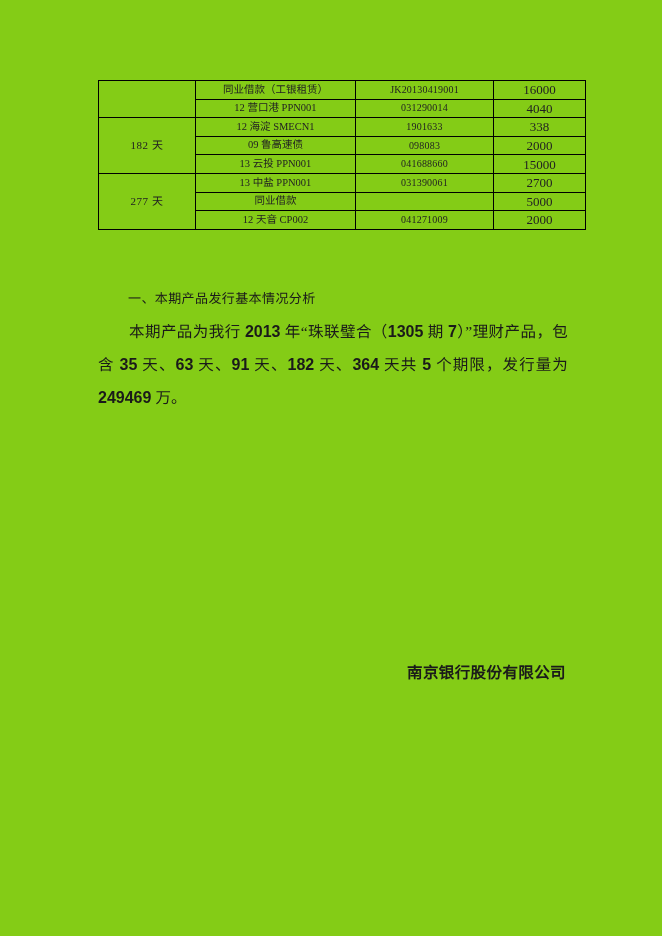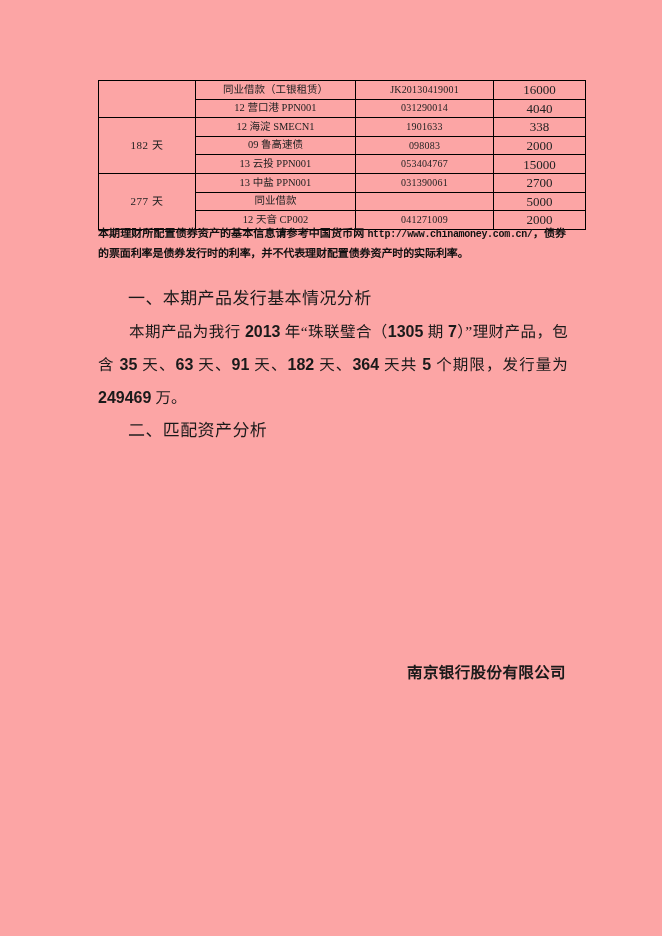--- a/index.html
+++ b/index.html
@@ -17,21 +17,21 @@
     color: #1a1a1a;
     -webkit-font-smoothing: antialiased;
   }
 
   .page {
     position: absolute;
     left: 0;
     top: 0;
     width: 662px;
     height: 936px;
-    background: #fca5a5;
+    background: #84cc16;
   }
 
   
   .asset-table {
     position: absolute;
     left: 98px;
     top: 80px;
     width: 467px;
     border-collapse: collapse;
     table-layout: fixed;
@@ -98,21 +98,21 @@
 
   
   .body-block {
     position: absolute;
     left: 98px;
     top: 282px;
     width: 470px;
   }
   .heading {
     font-family: "Liberation Serif", "DejaVu Serif", serif;
-    font-size: 17px;
+    font-size: 13px;
     line-height: 33px;
     color: #1a1a1a;
     text-indent: 30px;
     letter-spacing: 0.4px;
     margin: 0;
   }
   .para {
     font-family: "Liberation Serif", "DejaVu Serif", serif;
     font-size: 15.5px;
     line-height: 33px;
@@ -171,21 +171,21 @@
         <td class="col-code code-cell">1901633</td>
         <td class="col-amount amount-cell">338</td>
       </tr>
       <tr>
         <td class="col-name">09 鲁高速债</td>
         <td class="col-code code-cell">098083</td>
         <td class="col-amount amount-cell">2000</td>
       </tr>
       <tr>
         <td class="col-name">13 云投 PPN001</td>
-        <td class="col-code code-cell">053404767</td>
+        <td class="col-code code-cell">041688660</td>
         <td class="col-amount amount-cell">15000</td>
       </tr>
 
       <tr class="group-start">
         <td class="col-term term-cell" rowspan="3">277 天</td>
         <td class="col-name">13 中盐 PPN001</td>
         <td class="col-code code-cell">031390061</td>
         <td class="col-amount amount-cell">2700</td>
       </tr>
       <tr>
@@ -195,28 +195,26 @@
       </tr>
       <tr>
         <td class="col-name">12 天音 CP002</td>
         <td class="col-code code-cell">041271009</td>
         <td class="col-amount amount-cell">2000</td>
       </tr>
 
     </tbody>
   </table>
 
-  <div class="note"><span>本期理财所配置债券资产的基本信息请参考中国货币网 </span><span class="url">http://www.chinamoney.com.cn/</span><span>，债券的票面利率是债券发行时的利率，并不代表理财配置债券资产时的实际利率。</span></div>
 
   <div class="body-block">
 
     <p class="heading">一、本期产品发行基本情况分析</p>
 
     <p class="para"><span>本期产品为我行 </span><span class="num">2013</span><span> 年“珠联璧合（</span><span class="num">1305</span><span> 期 </span><span class="num">7</span><span>）”理财产品，包含 </span><span class="num">35</span><span> 天、</span><span class="num">63</span><span> 天、</span><span class="num">91</span><span> 天、</span><span class="num">182</span><span> 天、</span><span class="num">364</span><span> 天共 </span><span class="num">5</span><span> 个期限，发行量为 </span><span class="num">249469</span><span> 万。</span></p>
 
-    <p class="heading">二、匹配资产分析</p>
 
 
   </div>
 
   <div class="signature">南京银行股份有限公司</div>
 
 </div>
 
 </body></html>

